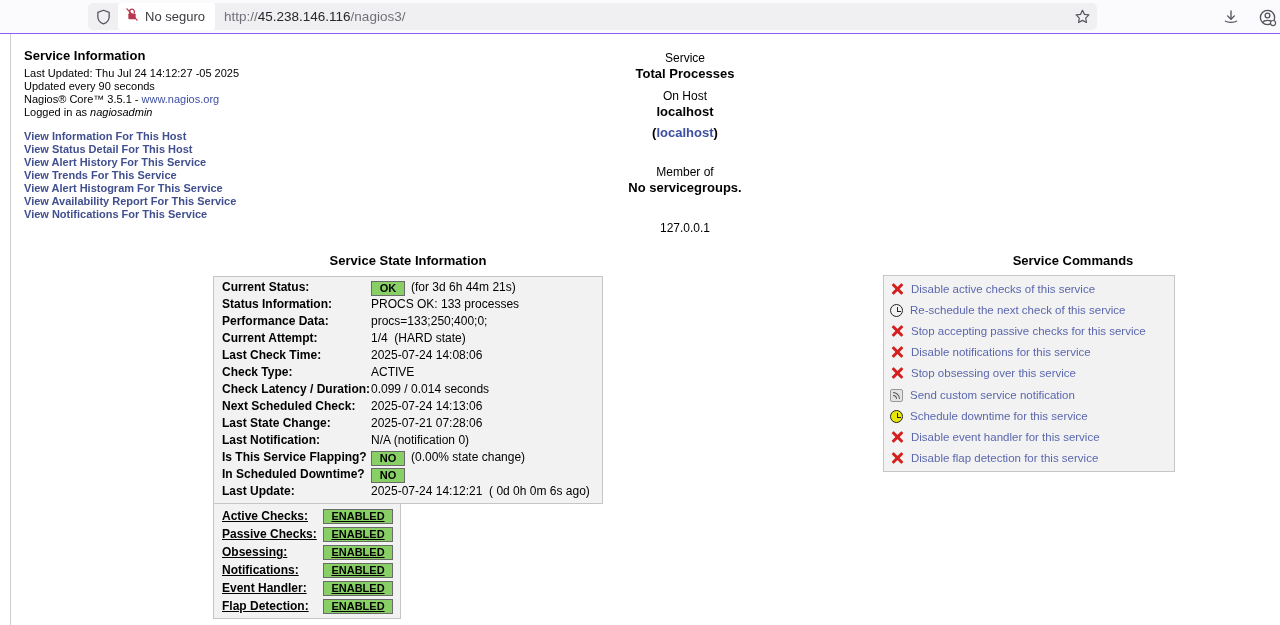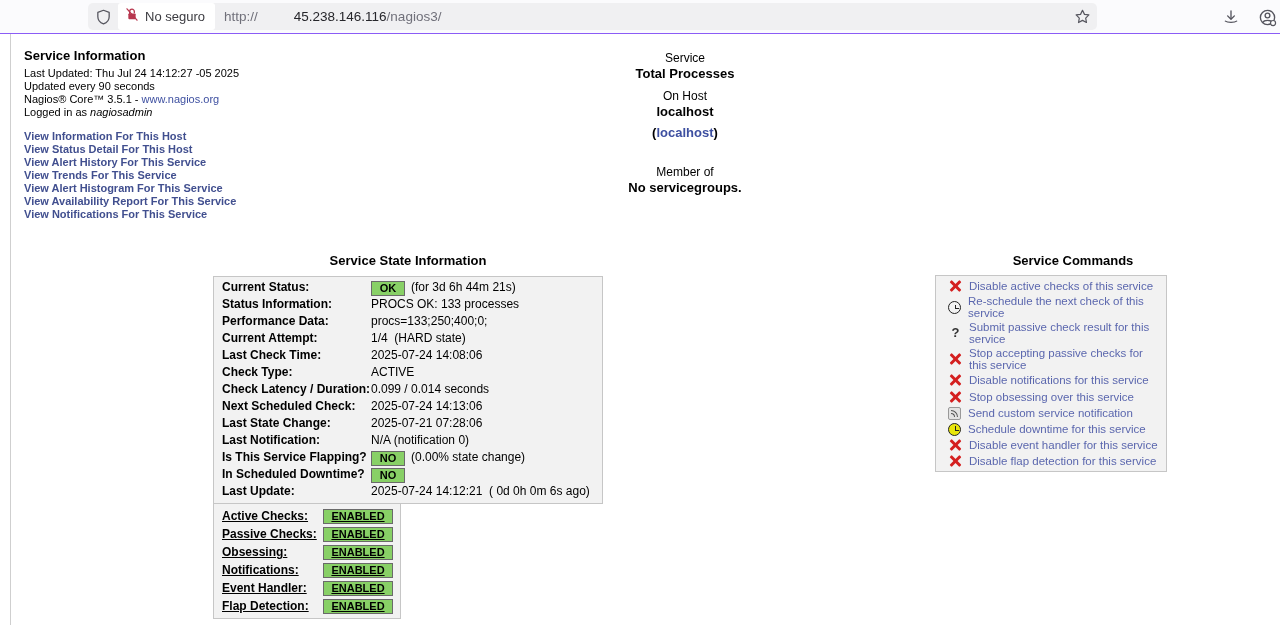--- a/index.html
+++ b/index.html
@@ -7,21 +7,21 @@
   .screen { position:relative; width:1280px; height:625px; background:#fff; overflow:hidden; }
 
   
   .chrome { position:absolute; top:0; left:0; width:1280px; height:33px; background:#fbfbfd; border-bottom:3px solid #8b5cf6; }
   .addressbar { position:absolute; left:88px; top:3px; width:1009px; height:27px; background:#f0f0f2; border-radius:5px; display:flex; align-items:center; }
   .shield-btn { width:30px; height:27px; display:flex; align-items:center; justify-content:center; cursor:pointer; }
   .chip { height:27px; background:#ffffff; border-radius:3px; display:flex; align-items:center; padding:0 10px 0 6px; cursor:pointer; }
   .chip-label { font-size:13px; color:#3b3b40; margin-left:5px; }
   .urltext { font-size:13.5px; margin-left:9px; flex:1; white-space:nowrap; overflow:hidden; cursor:text; }
   .url-dim { color:#70707a; }
-  .url-host { color:#26262b;margin-left:36px; }
+  .url-host { color:#26262b; }
   .star-btn { width:30px; height:27px; display:flex; align-items:center; justify-content:center; cursor:pointer; }
   .chrome-btn { position:absolute; top:4px; width:26px; height:26px; display:flex; align-items:center; justify-content:center; cursor:pointer; }
   .btn-download { left:1218px; }
   .btn-account { left:1254px; }
 
   
   .page { position:absolute; top:34px; left:0; width:1280px; height:591px; background:#fff; font-size:12px; color:#000; }
   .frame-divider { position:absolute; left:10px; top:0; width:1px; height:591px; background:#cfcfcf; }
 
   a { text-decoration:none; cursor:pointer; }
@@ -54,21 +54,21 @@
   .state-val { flex:1; white-space:pre; }
 
   .badge { display:inline-block; background:#88d066; border:1px solid #6a6a6a; font-weight:bold; font-size:11px; line-height:13px; padding:0 4px; text-align:center; color:#000; }
   .state-val .badge { min-width:24px; margin-right:6px; vertical-align:-1px; }
 
   .checks-table { position:absolute; left:213px; top:469px; width:186px; background:#f2f2f2; border:1px solid #c6c6c6; padding:3px 0; }
   .check-row { display:flex; align-items:center; height:18px; font-size:12px;text-decoration:underline; }
   .check-lbl { width:109px; padding-left:8px; font-weight:bold; box-sizing:border-box; flex:none; }
   .check-row .badge { min-width:60px; }
 
-  .cmd-box { position:absolute; left:935px; top:241px; width:232px; height:197px; background:#f2f2f2; border:1px solid #c6c6c6; display:flex; flex-direction:column; justify-content:space-around; padding:2px 6px; box-sizing:border-box; }
+  .cmd-box { position:absolute; left:883px; top:241px; width:292px; height:197px; background:#f2f2f2; border:1px solid #c6c6c6; display:flex; flex-direction:column; justify-content:space-around; padding:2px 0; box-sizing:border-box; }
   .cmd-row { display:flex; align-items:center; padding-left:6px; font-size:11.5px; }
   .cmd-label { color:#5b67ae; }
 
   
   .cmd-icon { width:14px; height:14px; position:relative; display:inline-block; margin-right:7px; flex:none; }
   .red-x-icon::before, .red-x-icon::after { content:""; position:absolute; left:5.5px; top:0; width:3px; height:14px; background:#d41f1f; border-radius:1px; }
   .red-x-icon::before { transform:rotate(45deg); }
   .red-x-icon::after { transform:rotate(-45deg); }
 
   .clock-icon, .yellow-clock-icon { width:13px; height:13px; margin-top:1px; border:1.5px solid #222; border-radius:50%; box-sizing:border-box; }
@@ -157,20 +157,21 @@
       </div>
 
     <div class="host-block">
       <div class="hb">Service</div>
       <div class="hb-bold">Total Processes</div>
       <div class="hb mt-s">On Host</div>
       <div class="hb-bold">localhost</div>
       <div class="hb-bold mt-m"><span>(</span><a class="host-link">localhost</a><span>)</span></div>
       <div class="hb mt-l">Member of</div>
       <div class="hb-bold">No servicegroups.</div>
+      <div class="hb mt-xl">127.0.0.1</div>
     </div>
 
     <div class="section-title state-title">Service State Information</div>
     <div class="state-table">
 
         <div class="state-row">
           <span class="state-lbl">Current Status:</span>
           <span class="state-val"><span class="badge">OK</span><span>(for 3d 6h 44m 21s)</span></span>
         </div>
 
@@ -274,24 +275,20 @@
         <div class="cmd-row">
           <span class="cmd-icon red-x-icon"></span>
           <a class="cmd-label">Disable active checks of this service</a>
         </div>
 
         <div class="cmd-row">
           <span class="cmd-icon clock-icon"></span>
           <a class="cmd-label">Re-schedule the next check of this service</a>
         </div>
 
-        <div class="cmd-row">
-          <span class="cmd-icon question-icon"></span>
-          <a class="cmd-label">Submit passive check result for this service</a>
-        </div>
 
         <div class="cmd-row">
           <span class="cmd-icon red-x-icon"></span>
           <a class="cmd-label">Stop accepting passive checks for this service</a>
         </div>
 
         <div class="cmd-row">
           <span class="cmd-icon red-x-icon"></span>
           <a class="cmd-label">Disable notifications for this service</a>
         </div>

